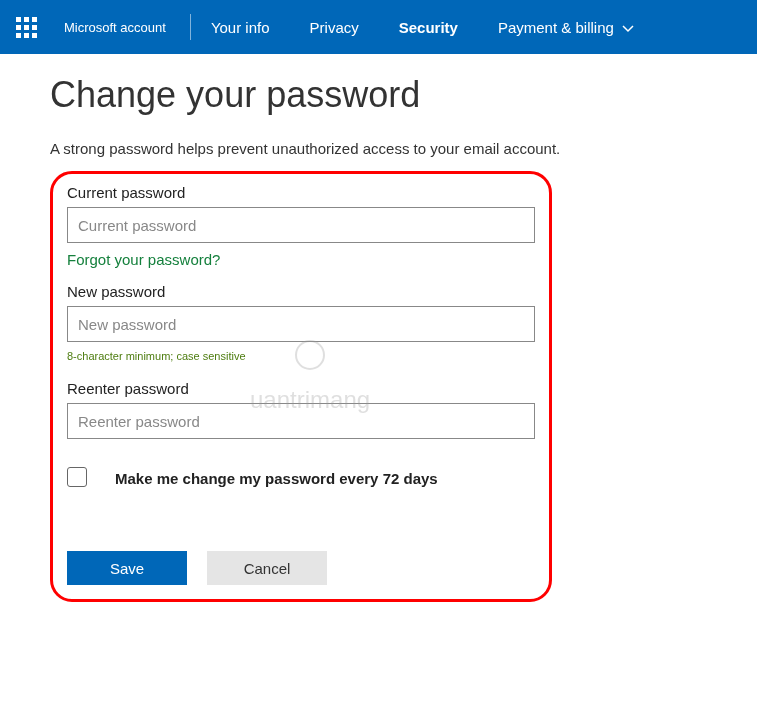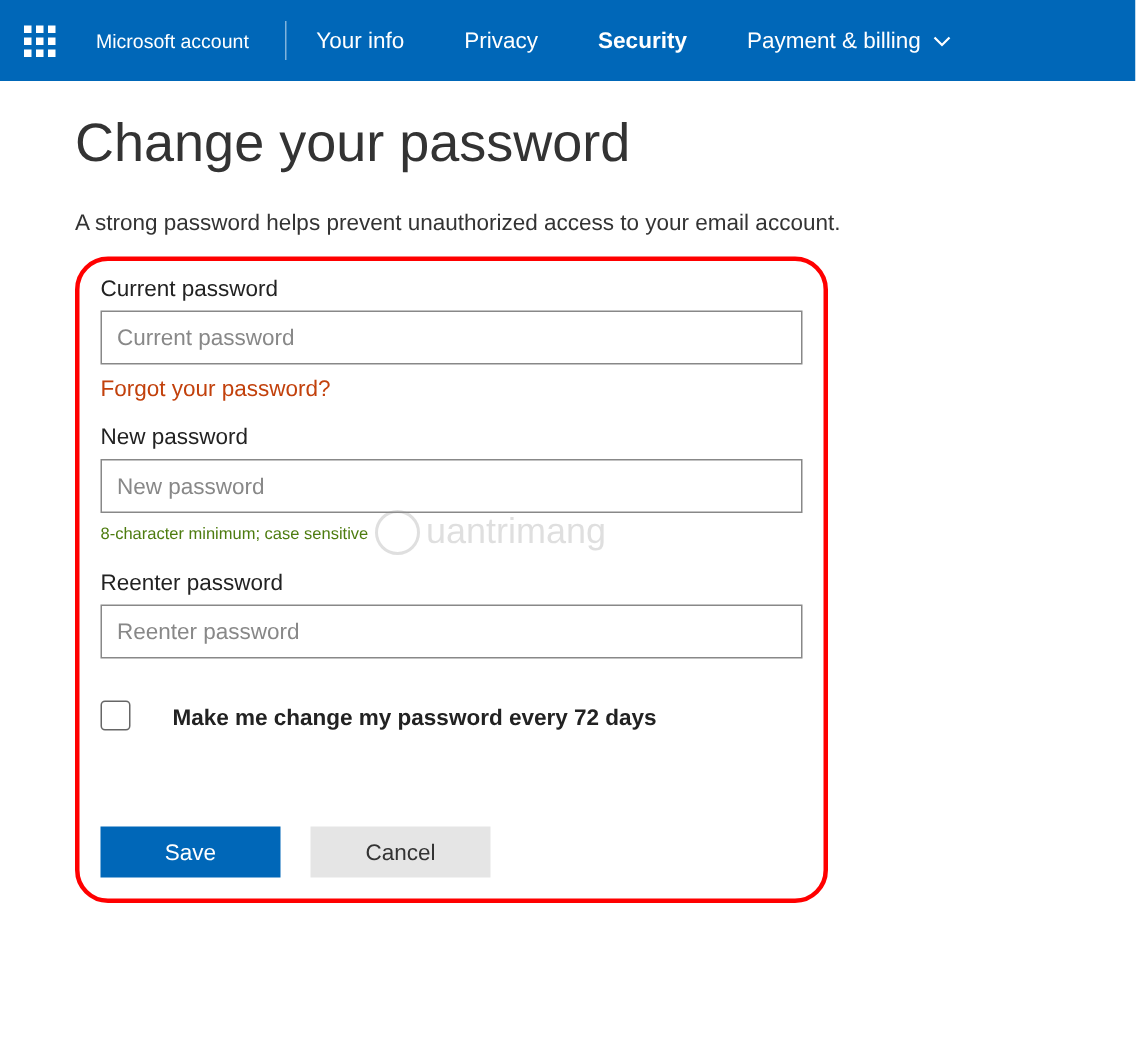--- a/index.html
+++ b/index.html
@@ -109,21 +109,21 @@
       font-size: 15px;
       color: #333;
       background: #fff;
     }
     .text-input::placeholder {
       color: #888;
     }
     .forgot-link {
       display: inline-block;
       margin-top: 8px;
-      color: #c2410c;
+      color: #15803d;
       font-size: 15px;
       text-decoration: none;
       cursor: pointer;
     }
     .hint {
       font-size: 11px;
       color: #4d7c0f;
       margin-top: -6px;
       margin-bottom: 18px;
     }
@@ -170,22 +170,23 @@
     }
     .watermark {
       position: absolute;
       top: 340px;
       left: 250px;
       font-size: 24px;
       color: rgba(150,150,150,0.3);
       pointer-events: none;
       display: flex;
       align-items: center;
-      gap: 4px;
+      gap: 16px;
       font-family: sans-serif;
+      flex-direction: column;
     }
     .watermark-circle {
       width: 30px;
       height: 30px;
       border: 2px solid rgba(150,150,150,0.3);
       border-radius: 50%;
       position: relative;
     }
   </style>
 </head>

